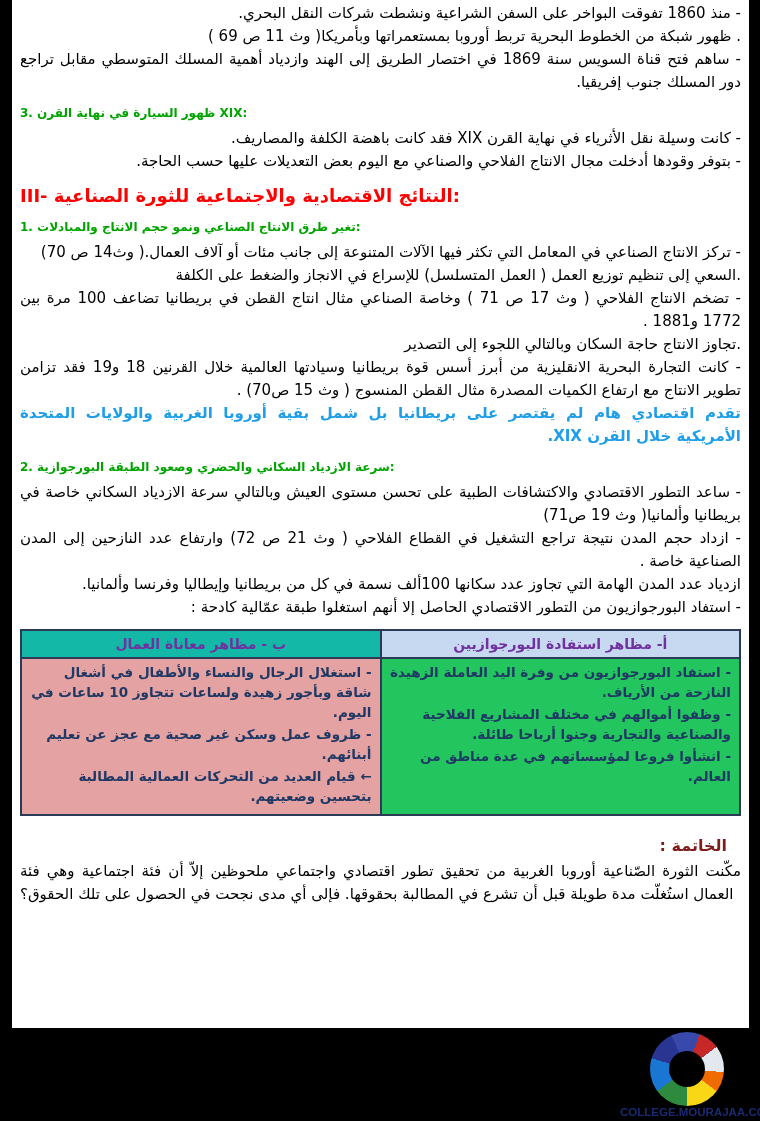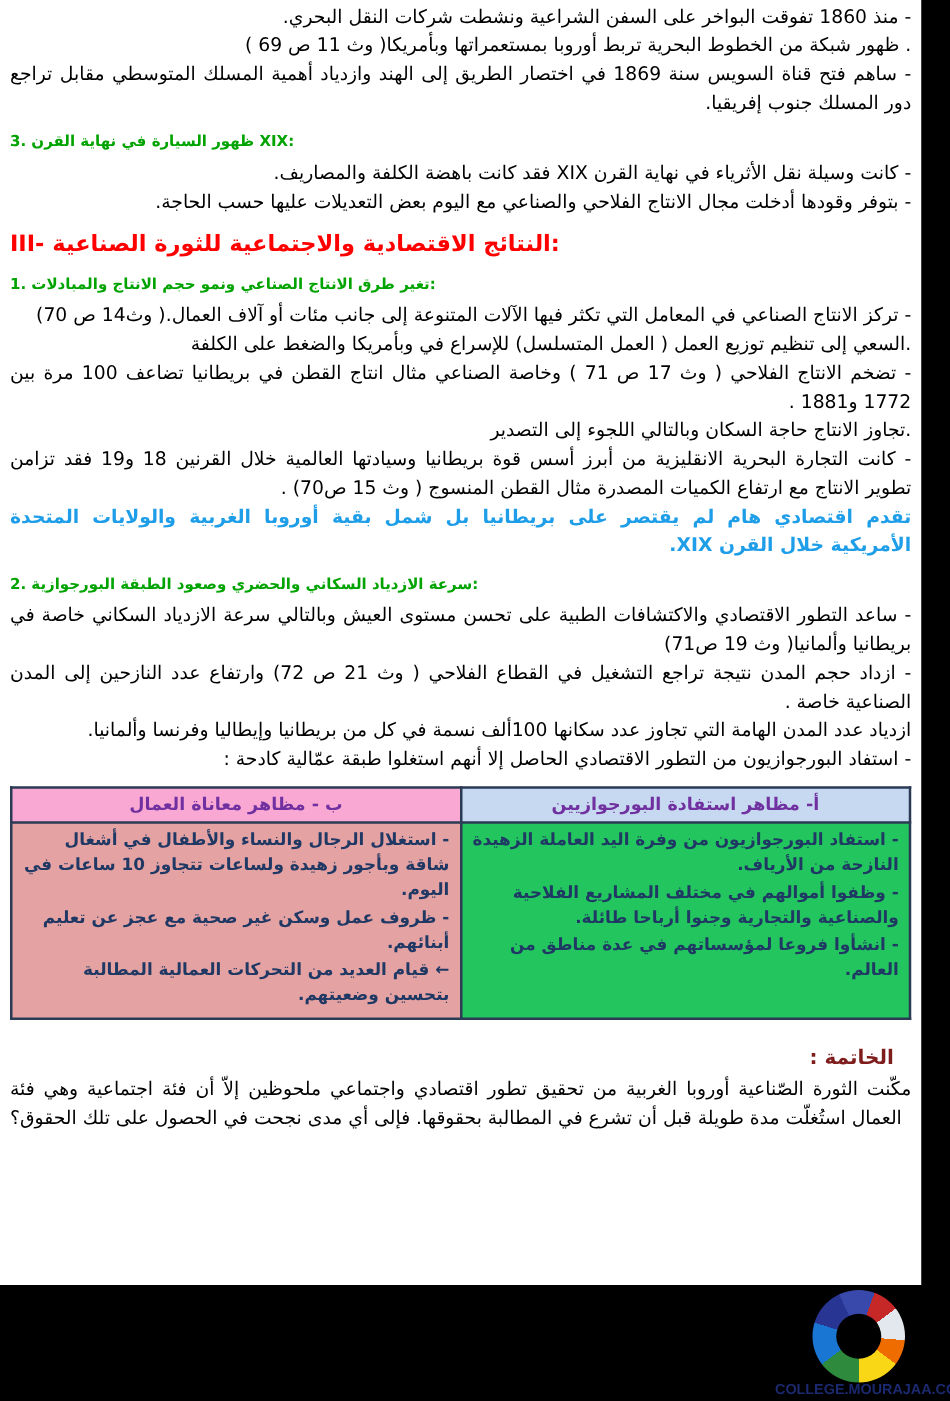--- a/index.html
+++ b/index.html
@@ -2,21 +2,21 @@
 <html lang="ar"><head>
 <meta charset="utf-8">
 <style>
   html,body{margin:0;padding:0;}
   body{
     width:760px;height:1121px;position:relative;
     background:#000;overflow:hidden;
     font-family:"DejaVu Sans","Liberation Sans",sans-serif;
   }
   .sheet{
-    position:absolute;left:0;top:0;width:737px;height:1028px;
+    position:absolute;left:12px;top:0;width:737px;height:1028px;
     background:#ffffff;box-sizing:border-box;
     padding:2px 8px 0 8px;
     color:#000;
   }
   
   .p{
     direction:rtl;
     text-align:justify;
     text-align-last:right;
     font-size:15px;line-height:23px;
@@ -53,21 +53,21 @@
   table.cmp td,table.cmp th{
     border:2px solid #2B3A55;
     padding:3px 8px 6px 8px;
     vertical-align:top;
     font-size:13.5px;line-height:20px;font-weight:bold;
   }
   table.cmp th{
     text-align:center;color:#7030A0;font-size:14px;padding:3px 4px;
   }
   th.col-a{background:#C7D9F0;}
-  th.col-b{background:#f9a8d4;}
+  th.col-b{background:#14b8a6;}
   td.col-a{background:#22c55e;color:#1F3864;}
   td.col-b{background:#E5A2A2;color:#1F3864;}
   td .item{margin:0 0 2px 0;text-align:right;direction:rtl;}
   .arrow{font-weight:bold;}
   
   .logo-wrap{position:absolute;left:620px;top:1032px;width:136px;height:89px;}
   .ring{
     position:absolute;left:30px;top:0;width:74px;height:74px;border-radius:50%;
     background:conic-gradient(from -25deg,
       #3949ab 0 45deg,
@@ -100,21 +100,21 @@
   <p class="p">- ساهم فتح قناة السويس سنة 1869 في اختصار الطريق إلى الهند وازدياد أهمية المسلك المتوسطي مقابل تراجع دور المسلك جنوب إفريقيا.</p>
 
   <h3 class="h-green">3. ظهور السيارة في نهاية القرن XIX:</h3>
   <p class="p">- كانت وسيلة نقل الأثرياء في نهاية القرن XIX فقد كانت باهضة الكلفة والمصاريف.</p>
   <p class="p">- بتوفر وقودها أدخلت مجال الانتاج الفلاحي والصناعي مع اليوم بعض التعديلات عليها حسب الحاجة.</p>
 
   <h2 class="h-red">III- النتائج الاقتصادية والاجتماعية للثورة الصناعية:</h2>
 
   <h3 class="h-green">1. تغير طرق الانتاج الصناعي ونمو حجم الانتاج والمبادلات:</h3>
   <p class="p">- تركز الانتاج الصناعي في المعامل التي تكثر فيها الآلات المتنوعة إلى جانب مئات أو آلاف العمال.( وث14 ص 70)</p>
-  <p class="p">.السعي إلى تنظيم توزيع العمل ( العمل المتسلسل) للإسراع في وبأمريكا والضغط على الكلفة</p>
+  <p class="p">.السعي إلى تنظيم توزيع العمل ( العمل المتسلسل) للإسراع في الانجاز والضغط على الكلفة</p>
   <p class="p">- تضخم الانتاج الفلاحي ( وث 17 ص 71 ) وخاصة الصناعي مثال انتاج القطن في بريطانيا تضاعف 100 مرة بين 1772 و1881 .</p>
   <p class="p">.تجاوز الانتاج حاجة السكان وبالتالي اللجوء إلى التصدير</p>
   <p class="p">- كانت التجارة البحرية الانقليزية من أبرز أسس قوة بريطانيا وسيادتها العالمية خلال القرنين 18 و19 فقد تزامن تطوير الانتاج مع ارتفاع الكميات المصدرة مثال القطن المنسوج ( وث 15 ص70) .</p>
   <p class="p p-blue">تقدم اقتصادي هام لم يقتصر على بريطانيا بل شمل بقية أوروبا الغربية والولايات المتحدة الأمريكية خلال القرن XIX.</p>
 
   <h3 class="h-green">2. سرعة الازدياد السكاني والحضري وصعود الطبقة البورجوازية:</h3>
   <p class="p">- ساعد التطور الاقتصادي والاكتشافات الطبية على تحسن مستوى العيش وبالتالي سرعة الازدياد السكاني خاصة في بريطانيا وألمانيا( وث 19 ص71)</p>
   <p class="p">- ازداد حجم المدن نتيجة تراجع التشغيل في القطاع الفلاحي ( وث 21 ص 72) وارتفاع عدد النازحين إلى المدن الصناعية خاصة .</p>
   <p class="p">ازدياد عدد المدن الهامة التي تجاوز عدد سكانها 100ألف نسمة في كل من بريطانيا وإيطاليا وفرنسا وألمانيا.</p>
   <p class="p">- استفاد البورجوازيون من التطور الاقتصادي الحاصل إلا أنهم استغلوا طبقة عمّالية كادحة :</p>

